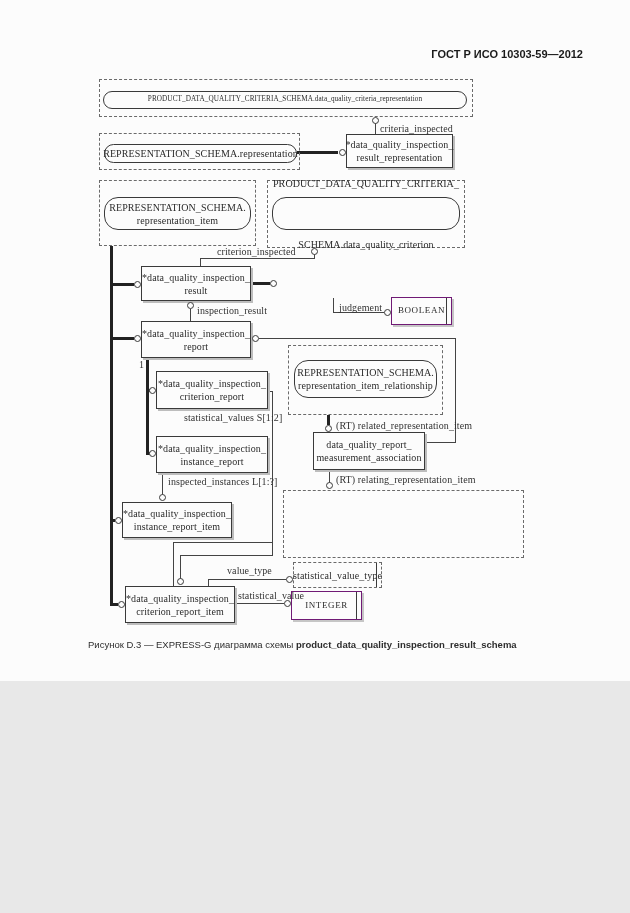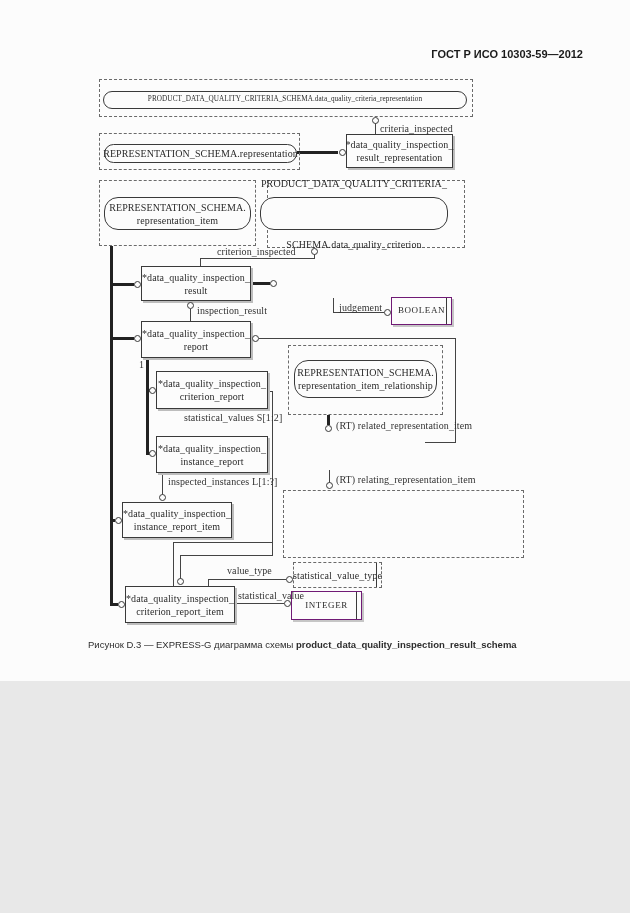--- a/index.html
+++ b/index.html
@@ -75,21 +75,21 @@
       <div class="abs stadium" style="left: 103px; top: 91px; width: 364px; height: 18px;">
         <div class="txt small">PRODUCT_DATA_QUALITY_CRITERIA_SCHEMA.data_quality_criteria_representation</div>
       </div>
       <div class="abs stadium" style="left: 104px; top: 144px; width: 193px; height: 19px;">
         <div class="txt">REPRESENTATION_SCHEMA.representation</div>
       </div>
       <div class="abs stadium" style="left: 104px; top: 197px; width: 147px; height: 33px;">
         <div class="txt">REPRESENTATION_SCHEMA.</div>
         <div class="txt">representation_item</div>
       </div>
-      <div class="abs stadium" style="left: 260px; top: 197px; width: 188px; height: 33px; gap: 48px;">
+      <div class="abs stadium" style="left: 272px; top: 197px; width: 188px; height: 33px; gap: 48px;">
         <div class="txt">PRODUCT_DATA_QUALITY_CRITERIA_</div>
         <div class="txt">SCHEMA.data_quality_criterion</div>
       </div>
       <div class="abs stadium" style="left: 294px; top: 360px; width: 143px; height: 38px;">
         <div class="txt">REPRESENTATION_SCHEMA.</div>
         <div class="txt">representation_item_relationship</div>
       </div>
       <div class="abs entity" style="left: 346px; top: 134px; width: 107px; height: 34px;">
         <div class="txt">*data_quality_inspection_</div>
         <div class="txt">result_representation</div>
@@ -106,20 +106,24 @@
         <div class="txt">*data_quality_inspection_</div>
         <div class="txt">criterion_report</div>
       </div>
       <div class="abs entity" style="left: 156px; top: 436px; width: 112px; height: 37px;">
         <div class="txt">*data_quality_inspection_</div>
         <div class="txt">instance_report</div>
       </div>
       <div class="abs entity" style="left: 122px; top: 502px; width: 110px; height: 36px;">
         <div class="txt">*data_quality_inspection_</div>
         <div class="txt">instance_report_item</div>
+      </div>
+      <div class="abs entity" style="left: 313px; top: 432px; width: 112px; height: 38px;">
+        <div class="txt">data_quality_report_</div>
+        <div class="txt">measurement_association</div>
       </div>
       <div class="abs entity" style="left: 125px; top: 586px; width: 110px; height: 37px;">
         <div class="txt">*data_quality_inspection_</div>
         <div class="txt">criterion_report_item</div>
       </div>
       <div class="abs typebox" style="left: 391px; top: 297px; width: 61px; height: 28px;">
         <div class="txt big">BOOLEAN</div>
         <div class="typebar"></div>
       </div>
       <div class="abs typebox dashed" style="left: 293px; top: 562px; width: 89px; height: 26px;">

